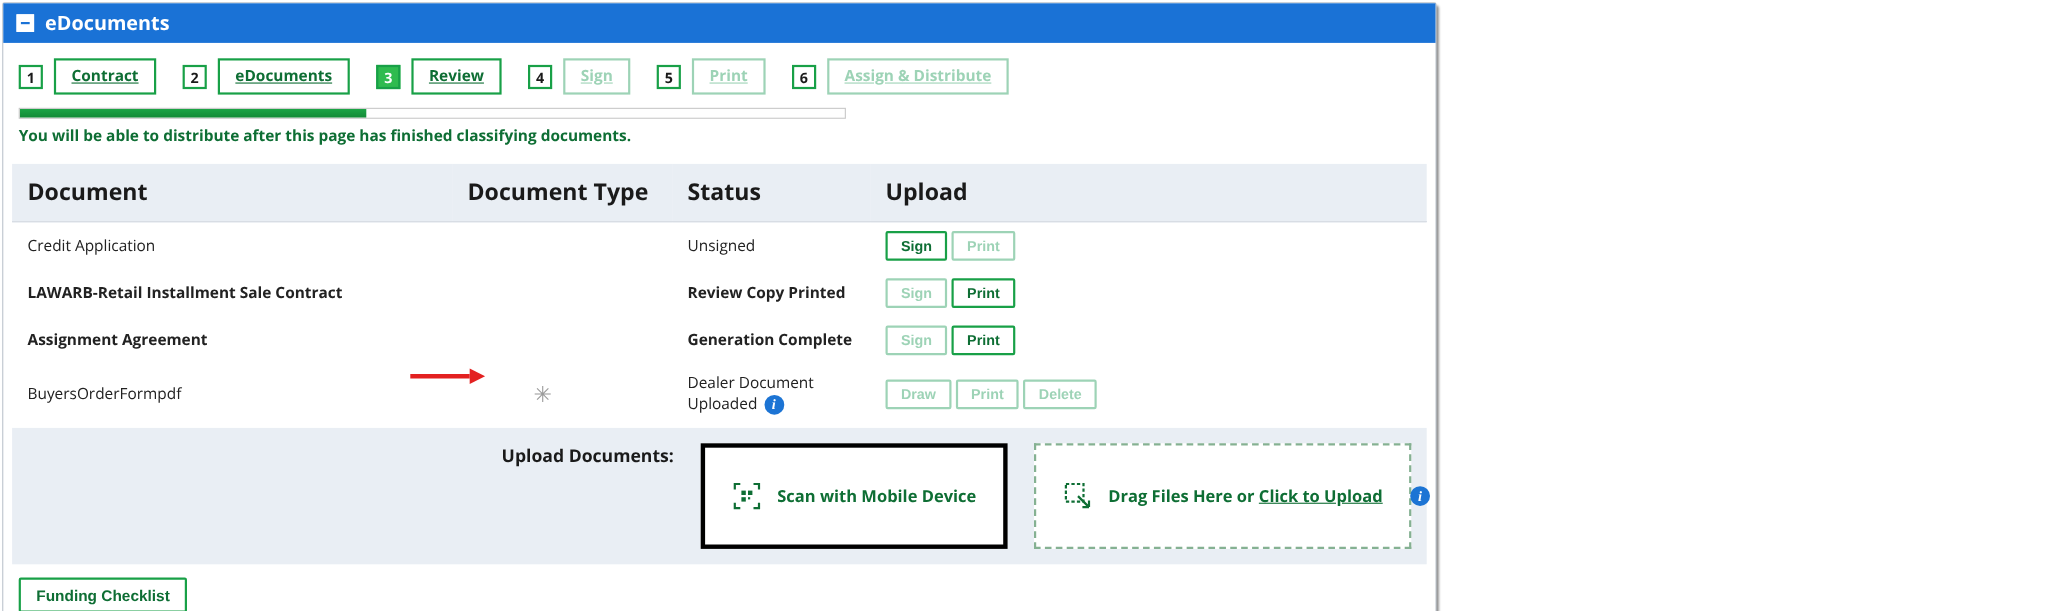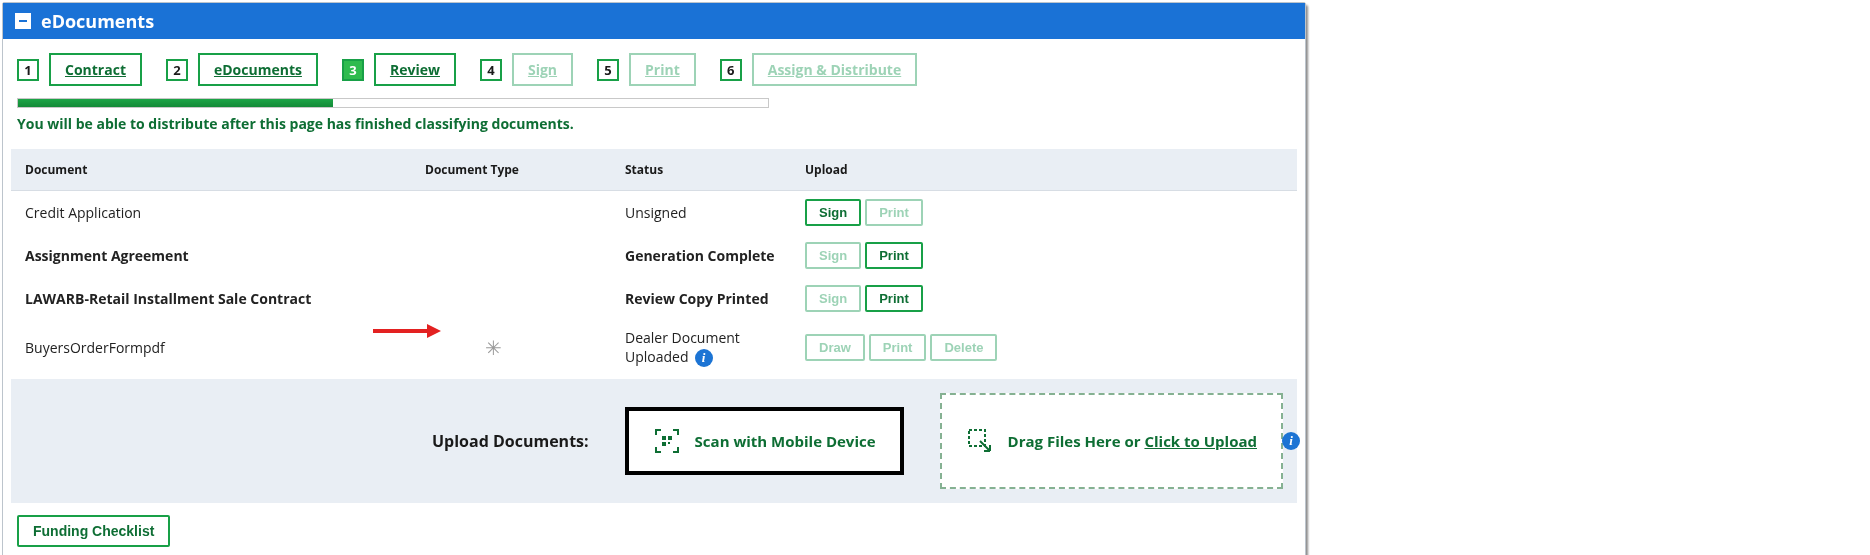--- a/index.html
+++ b/index.html
@@ -135,21 +135,21 @@
     color: var(--green-dark);
   }
   
   .doc-table {
     width: calc(100% - 16px);
     margin: 0 8px;
     border-collapse: collapse;
   }
   .doc-table th {
     text-align: left;
-    font-size: 12px;
+    font-size: 21px;
     font-weight: 700;
     color: var(--text-dark);
     background: var(--grey-head);
     padding: 12px 14px;
     border-bottom: 1px solid #d7dde4;
   }
   .doc-table td {
     padding: 8px 14px;
     font-size: 14px;
     vertical-align: middle;
@@ -192,22 +192,21 @@
     font-style: italic;
     font-weight: 700;
     font-family: serif;
     font-size: 13px;
     margin-left: 6px;
     vertical-align: middle;
   }
   
   .upload-strip {
     display: flex;
-    align-items: center;
-    gap: 36px;
+    gap: 24px;
     background: var(--grey-head);
     margin: 4px 8px 0 8px;
     padding: 14px 14px;
     position: relative;
   }
   .upload-label {
     font-size: 16px;
     font-weight: 700;
     color: var(--text-dark);
     margin-left: auto;
@@ -309,29 +308,29 @@
       </tr>
     </thead>
     <tbody id="table-body">
         <tr>
           <td class="">Credit Application</td>
           <td class="doctype-cell"></td>
           <td class="">Unsigned</td>
           <td class="actions-cell"><button class="btn">Sign</button><button class="btn faded">Print</button></td>
         </tr>
         <tr>
+          <td class="name-bold">LAWARB-Retail Installment Sale Contract</td>
+          <td class="doctype-cell"></td>
+          <td class="status-bold">Review Copy Printed</td>
+          <td class="actions-cell"><button class="btn faded">Sign</button><button class="btn">Print</button></td>
+        </tr>
+        <tr>
           <td class="name-bold">Assignment Agreement</td>
           <td class="doctype-cell"></td>
           <td class="status-bold">Generation Complete</td>
-          <td class="actions-cell"><button class="btn faded">Sign</button><button class="btn">Print</button></td>
-        </tr>
-        <tr>
-          <td class="name-bold">LAWARB-Retail Installment Sale Contract</td>
-          <td class="doctype-cell"></td>
-          <td class="status-bold">Review Copy Printed</td>
           <td class="actions-cell"><button class="btn faded">Sign</button><button class="btn">Print</button></td>
         </tr>
         <tr>
           <td class="">BuyersOrderFormpdf</td>
           <td class="doctype-cell"><span class="arrow-annot"><svg width="72" height="18" viewBox="0 0 72 18">
                 <line x1="2" y1="9" x2="56" y2="9" stroke="#e32121" stroke-width="4"></line>
                 <polygon points="56,2 70,9 56,16" fill="#e32121"></polygon>
               </svg></span><span class="spinner" style="margin-left: 60px;"></span></td>
           <td class="">Dealer Document Uploaded<span class="info-badge">i</span></td>
           <td class="actions-cell"><button class="btn faded">Draw</button><button class="btn faded">Print</button><button class="btn faded">Delete</button></td>

